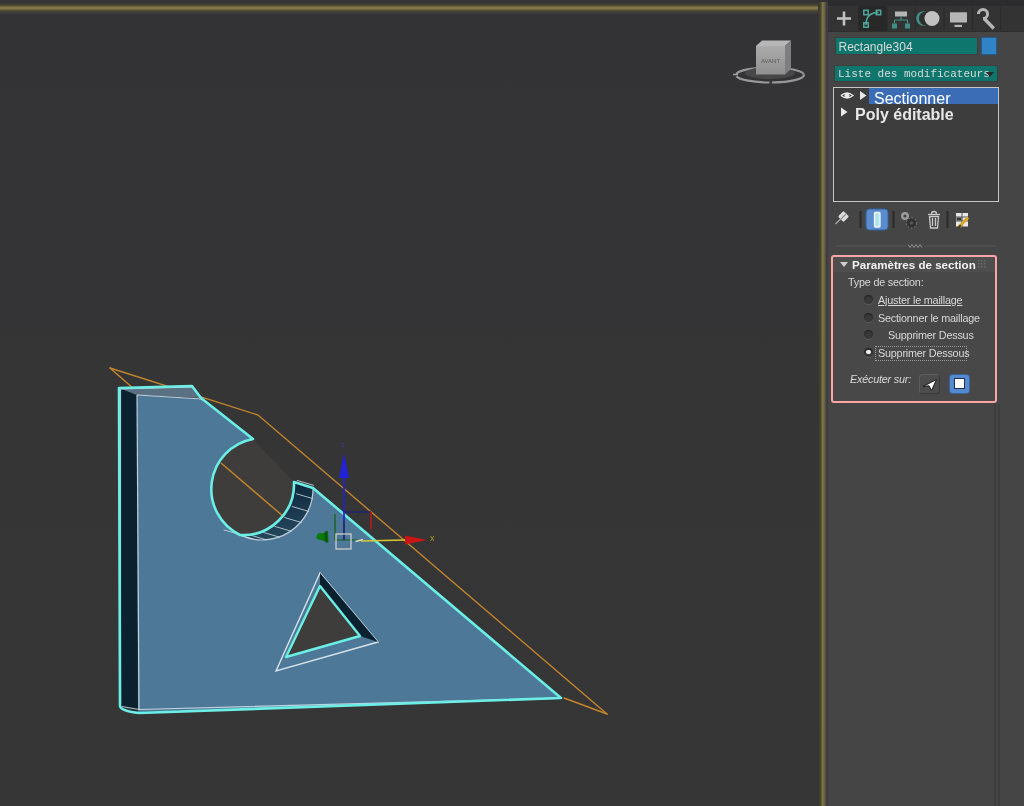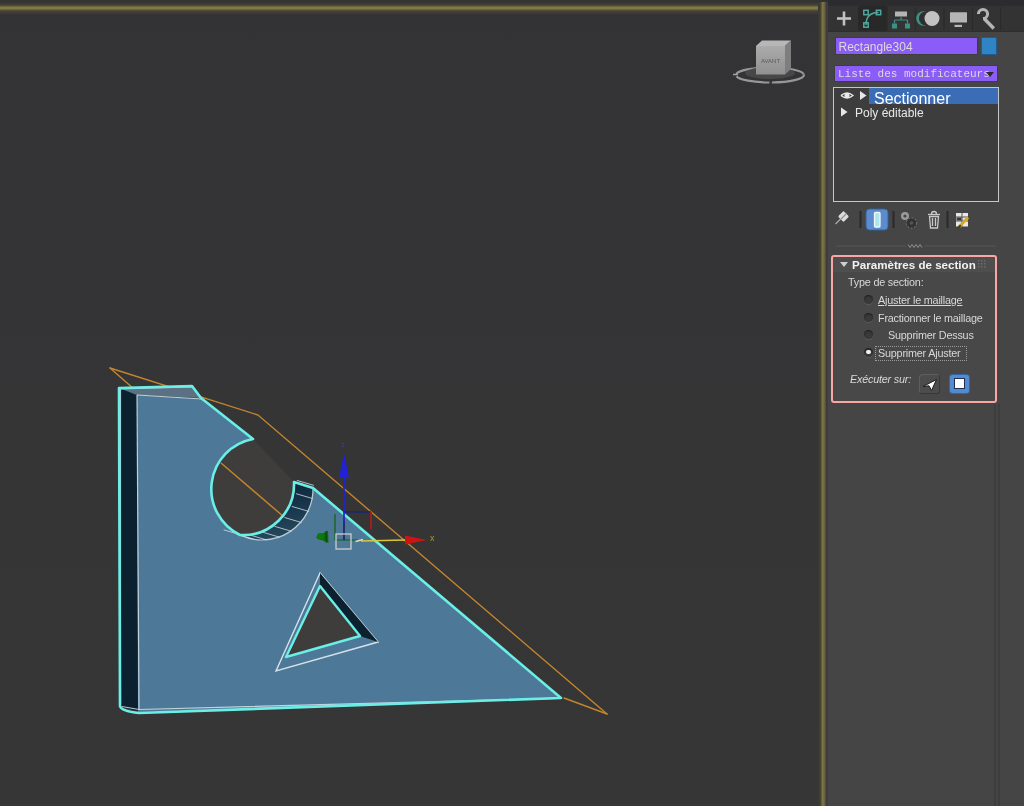--- a/index.html
+++ b/index.html
@@ -1,20 +1,20 @@
 <!DOCTYPE html>
 <html><head>
 <meta charset="utf-8">
 <style>
   html,body{margin:0;padding:0;background:#343434;}
   body{width:1024px;height:806px;overflow:hidden;font-family:"Liberation Sans",sans-serif;}
   #root{position:relative;width:1024px;height:806px;}
   #vp{position:absolute;left:0;top:0;}
   #panel{position:absolute;left:828px;top:0;width:196px;height:806px;background:#454545;}
-  .f{position:absolute;background:#8b5cf6;color:#dadada;font-size:12px;line-height:18px;}
+  .f{position:absolute;background:#0f766e;color:#dadada;font-size:12px;line-height:18px;}
   .lbl{position:absolute;color:#d8d8d8;font-size:10.8px;letter-spacing:-0.2px;white-space:nowrap;}
   .radio{position:absolute;width:9px;height:9px;border-radius:50%;background:#3a3a3a;box-shadow:inset 0 1px 2px rgba(0,0,0,.5), 0 1px 0 rgba(255,255,255,.1);}
   .radio.sel::after{content:"";position:absolute;left:2.2px;top:2.2px;width:4.6px;height:4.6px;border-radius:50%;background:#f2f2f2;}
 </style>
 </head>
 <body>
 <div id="root">
 <svg id="vp" width="830" height="806">
   <defs>
     <linearGradient id="vbg" x1="0" y1="0" x2="0" y2="1">
@@ -183,21 +183,21 @@
     <div style="position:absolute;left:35px;top:0;width:129px;height:16px;background:#3a6db6;"></div>
     <svg style="position:absolute;left:0;top:0" width="60" height="34">
       <g fill="none" stroke="#e8e8e8" stroke-width="1.3">
         <path d="M 7,7.5 Q 13,2.5 19,7.5 Q 13,12.5 7,7.5"></path>
       </g>
       <circle cx="13" cy="7.5" r="2.6" fill="#e8e8e8"></circle>
       <path d="M 26,3 L 32.5,7.5 L 26,12 Z" fill="#e8e8e8"></path>
       <path d="M 7,19.5 L 13.5,24 L 7,28.5 Z" fill="#e8e8e8"></path>
     </svg>
     <div style="position:absolute;left:40px;top:2px;font-size:16px;color:#ffffff;">Sectionner</div>
-    <div style="position:absolute;left:21px;top:17.5px;font-size:12px;color:#e8e8e8;">Poly éditable</div>
+    <div style="position:absolute;left:21px;top:17.5px;font-size:16px;color:#e8e8e8;font-weight:bold;">Poly éditable</div>
   </div>
 
   <svg style="position:absolute;left:0;top:206px" width="196" height="28">
     <g stroke="#2a2a2a" stroke-width="2">
           <line x1="32.5" y1="5" x2="32.5" y2="22"></line>
           <line x1="65.5" y1="5" x2="65.5" y2="22"></line>
           <line x1="119.5" y1="5" x2="119.5" y2="22"></line>
         </g>
 
     <g>
@@ -250,26 +250,26 @@
             <rect x="6" y="3" width="1.5" height="1.5"></rect>
         <rect x="0" y="6" width="1.5" height="1.5"></rect>
             <rect x="3" y="6" width="1.5" height="1.5"></rect>
             <rect x="6" y="6" width="1.5" height="1.5"></rect>
       </g>
     </svg>
     <div class="lbl" style="left:15px;top:19px;">Type de section:</div>
     <div class="radio" style="left:31px;top:38px;"></div>
     <div class="lbl" style="left:45px;top:37px;text-decoration:underline;">Ajuster le maillage</div>
     <div class="radio" style="left:31px;top:55.5px;"></div>
-    <div class="lbl" style="left:45px;top:54.5px;">Fractionner le maillage</div>
+    <div class="lbl" style="left:45px;top:54.5px;">Sectionner le maillage</div>
     <div class="radio" style="left:31px;top:73px;"></div>
     <div class="lbl" style="left:55px;top:72px;">Supprimer Dessus</div>
     <div class="radio sel" style="left:31px;top:90.5px;"></div>
     <div style="position:absolute;left:42px;top:89px;width:90px;height:12.5px;border:1px dotted #9a9a9a;"></div>
-    <div class="lbl" style="left:45px;top:89.5px;">Supprimer Ajuster</div>
+    <div class="lbl" style="left:45px;top:89.5px;">Supprimer Dessous</div>
     <div class="lbl" style="left:17px;top:116px;font-style:italic;">Exécuter sur:</div>
     <div style="position:absolute;left:86px;top:116.5px;width:21px;height:20px;background:#4c4c4c;border:1px solid #5e5e5e;border-bottom-color:#383838;border-right-color:#383838;border-radius:3.5px;box-sizing:border-box;"></div>
     <svg style="position:absolute;left:86px;top:116.5px" width="21" height="20">
       <path d="M 4,12.5 L 17.5,5.5 L 12.5,16.5 L 10,11.8 Z" fill="#ffffff" stroke="#1a1a1a" stroke-width="1"></path>
     </svg>
     <div style="position:absolute;left:116px;top:116.5px;width:21px;height:20px;background:#568ace;border:1px solid #3465a2;border-radius:3.5px;box-sizing:border-box;"></div>
     <div style="position:absolute;left:120.5px;top:121px;width:11px;height:11px;background:#ffffff;box-sizing:border-box;border:1.5px solid #1e2f55;"></div>
   </div>
 
   <div style="position:absolute;left:166px;top:404px;width:1.5px;height:402px;background:#3d3d3d;"></div>

